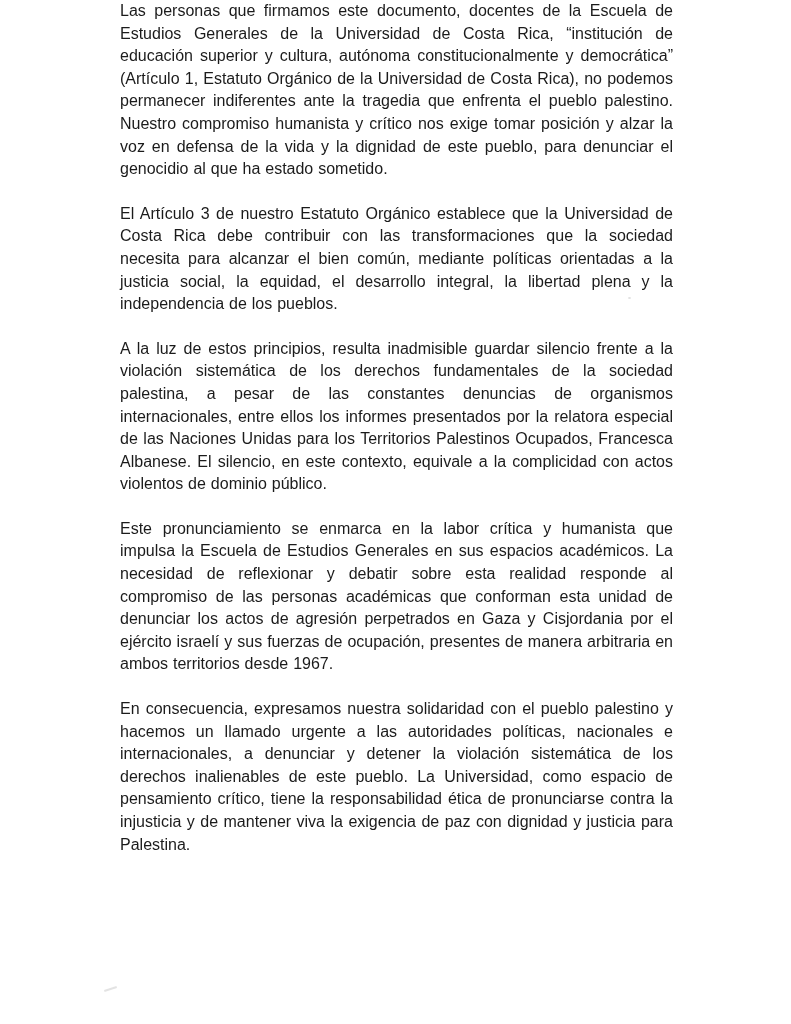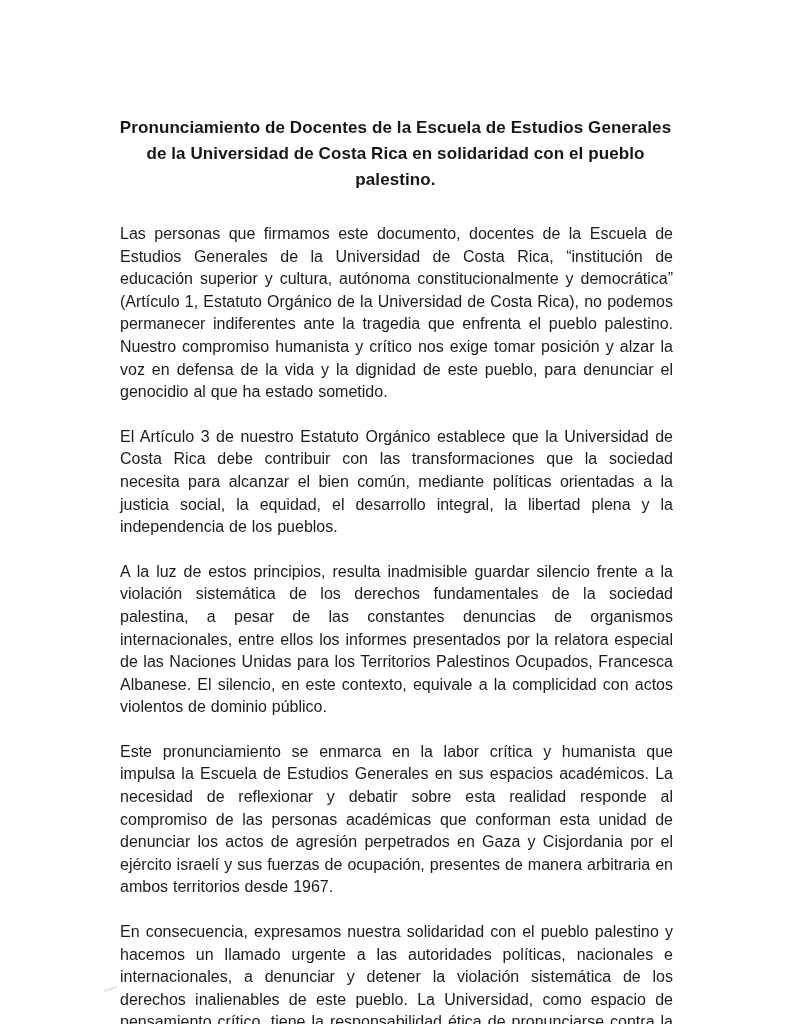--- a/index.html
+++ b/index.html
@@ -61,21 +61,20 @@
     background: #d7d7d7;
     transform: rotate(-18deg);
     opacity: 0.7;
   }
 </style>
 </head>
 <body>
 
 <div class="sheet">
 
-  <h1 class="doc-title">Pronunciamiento de Docentes de la Escuela de Estudios Generales de la Universidad de Costa Rica en solidaridad con el pueblo palestino.</h1>
 
   <div class="doc-body">
     <p class="para">Las personas que firmamos este documento, docentes de la Escuela de Estudios Generales de la Universidad de Costa Rica, “institución de educación superior y cultura, autónoma constitucionalmente y democrática” (Artículo 1, Estatuto Orgánico de la Universidad de Costa Rica), no podemos permanecer indiferentes ante la tragedia que enfrenta el pueblo palestino. Nuestro compromiso humanista y crítico nos exige tomar posición y alzar la voz en defensa de la vida y la dignidad de este pueblo, para denunciar el genocidio al que ha estado sometido.</p>
     <p class="para">El Artículo 3 de nuestro Estatuto Orgánico establece que la Universidad de Costa Rica debe contribuir con las transformaciones que la sociedad necesita para alcanzar el bien común, mediante políticas orientadas a la justicia social, la equidad, el desarrollo integral, la libertad plena y la independencia de los pueblos.</p>
     <p class="para">A la luz de estos principios, resulta inadmisible guardar silencio frente a la violación sistemática de los derechos fundamentales de la sociedad palestina, a pesar de las constantes denuncias de organismos internacionales, entre ellos los informes presentados por la relatora especial de las Naciones Unidas para los Territorios Palestinos Ocupados, Francesca Albanese. El silencio, en este contexto, equivale a la complicidad con actos violentos de dominio público.</p>
     <p class="para">Este pronunciamiento se enmarca en la labor crítica y humanista que impulsa la Escuela de Estudios Generales en sus espacios académicos. La necesidad de reflexionar y debatir sobre esta realidad responde al compromiso de las personas académicas que conforman esta unidad de denunciar los actos de agresión perpetrados en Gaza y Cisjordania por el ejército israelí y sus fuerzas de ocupación, presentes de manera arbitraria en ambos territorios desde 1967.</p>
     <p class="para">En consecuencia, expresamos nuestra solidaridad con el pueblo palestino y hacemos un llamado urgente a las autoridades políticas, nacionales e internacionales, a denunciar y detener la violación sistemática de los derechos inalienables de este pueblo. La Universidad, como espacio de pensamiento crítico, tiene la responsabilidad ética de pronunciarse contra la injusticia y de mantener viva la exigencia de paz con dignidad y justicia para Palestina.</p>
   </div>
 
   <span class="speck speck-mid"></span>

